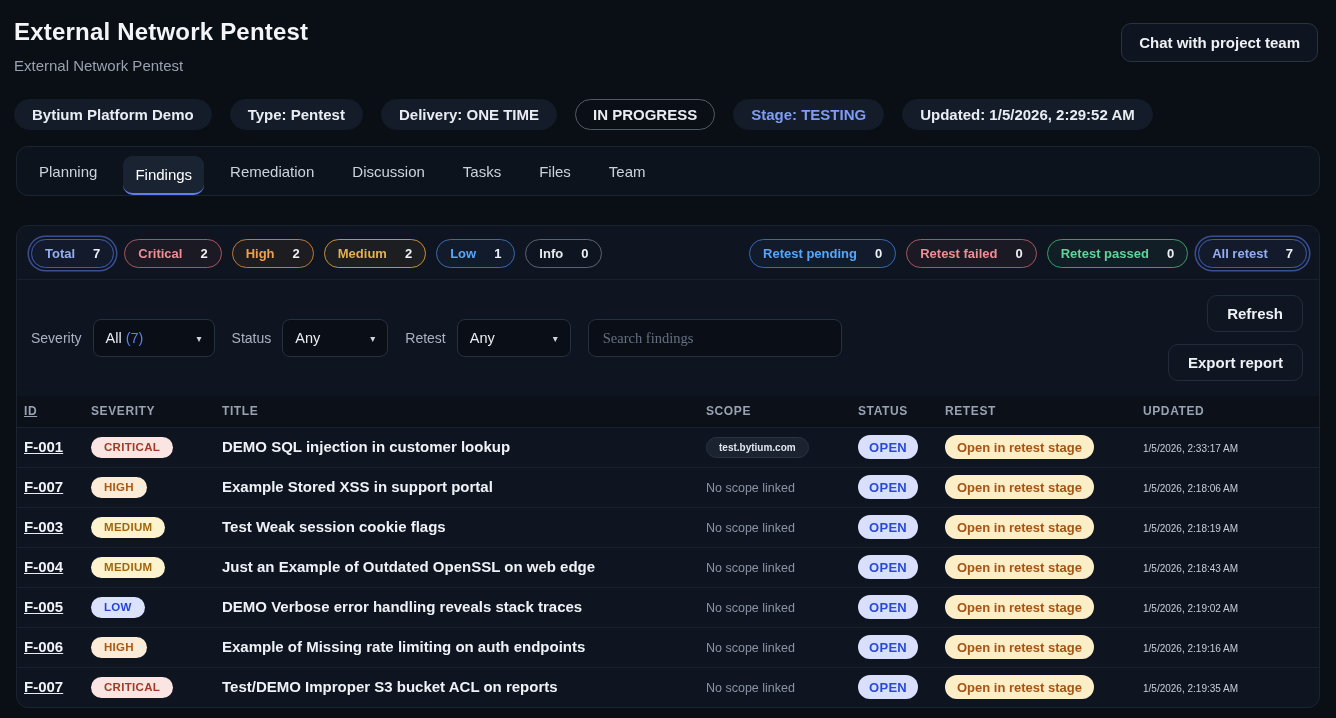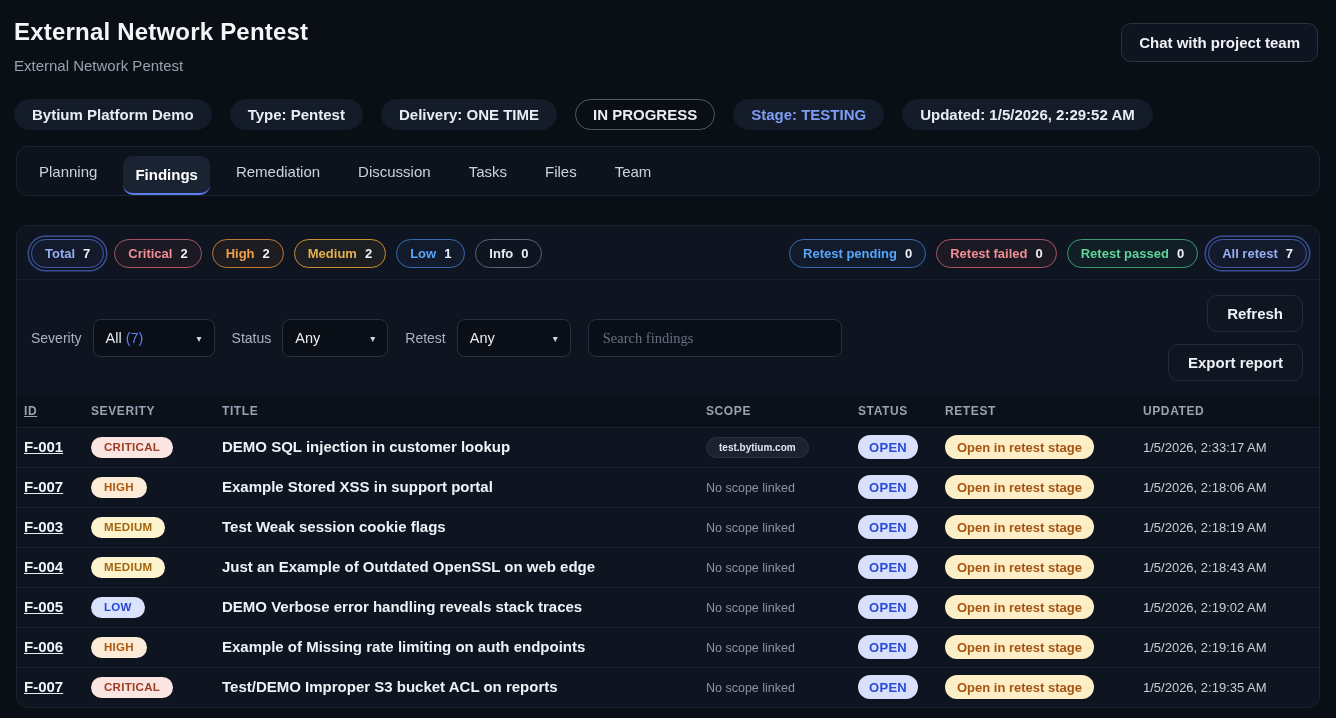--- a/index.html
+++ b/index.html
@@ -30,33 +30,33 @@
   
   .tabbar {
     margin:16px 16px 0; height:50px; display:flex; align-items:stretch; gap:14px;
     background:#0d131d; border:1px solid #1c2431; border-radius:12px; padding:0 10px;
   }
   .tab {
     display:flex; align-items:center; padding:0 12px; font-size:15px; color:#ccd2dc;
     background:transparent; border:none; font-family:inherit; cursor:pointer; font-weight:400;
   }
   .tab.active {
-    background:#1a2332; color:#ffffff; font-weight:700;
+    background:#1a2332; color:#ffffff; font-weight:400;
     margin-top:9px; border-radius:9px 9px 10px 10px;
     border-bottom:2.5px solid #5f7ef0;
   }
   
   .panel {
     margin:29px 16px 0; height:483px; background:#0f1520;
     border:1px solid #1c2330; border-radius:12px; overflow:hidden;
   }
   .chips-row { display:flex; justify-content:space-between; align-items:center; padding:13px 12px 11px 14px; }
   .chip-group { display:flex; gap:10px; align-items:center; }
   .chip {
-    display:inline-flex; align-items:flex-start; gap:8px; border-radius:999px;
+    display:inline-flex; align-items:flex-start; gap:18px; border-radius:999px;
     padding:6px 13px; font-size:13px; font-weight:700; background:transparent;
     border:1px solid #5a6372; font-family:inherit; cursor:pointer; white-space:nowrap;
   }
   .chip-count { color:#eef1f6; font-weight:700; }
   .chip--blue      { border-color:#3e5caa; color:#94aef0; background:rgba(70,100,200,.07); }
   .chip--red       { border-color:#a95560; color:#ef8e94; background:rgba(200,80,90,.07); }
   .chip--orange    { border-color:#c07b33; color:#f0a04b; background:rgba(210,130,50,.07); }
   .chip--amber     { border-color:#c8922f; color:#e2b150; background:rgba(210,160,50,.07); }
   .chip--lightblue { border-color:#3a6ab0; color:#57a6fa; background:rgba(60,120,200,.07); }
   .chip--gray      { border-color:#5a6372; color:#e6eaf0; background:transparent; }
@@ -115,21 +115,21 @@
   }
   .scope-none { font-size:12.5px; color:#8a93a3; }
   .status-badge {
     display:inline-block; background:#d8e0fc; color:#2b49d8; border-radius:999px;
     padding:4.5px 11px; font-size:13px; font-weight:700; letter-spacing:.3px;
   }
   .retest-badge {
     display:inline-block; background:#fceec6; color:#a75413; border-radius:999px;
     padding:4.5px 12px; font-size:13px; font-weight:700;
   }
-  .updated-text { font-size:13px; color:#c8ced9; }
+  .updated-text { font-size:10px; color:#c8ced9; }
 </style>
 </head>
 <body>
 
 <header class="page-header">
   <h1 class="page-title">External Network Pentest</h1>
   <p class="page-subtitle">External Network Pentest</p>
   <button class="chat-btn">Chat with project team</button>
 </header>
 

